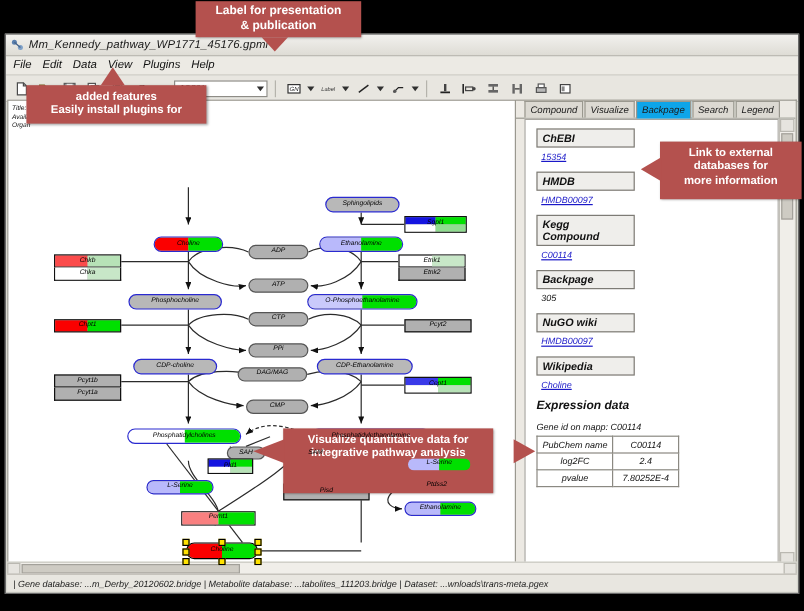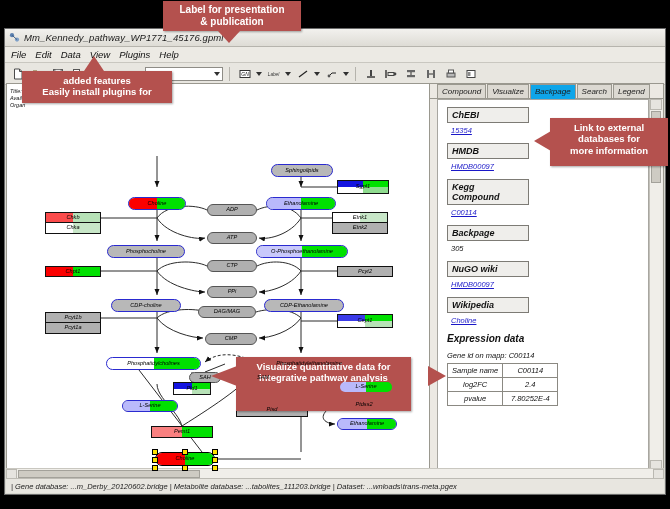--- a/index.html
+++ b/index.html
@@ -513,21 +513,21 @@
 
             <div class="dbhead">Wikipedia</div>
             <a class="dblink" href="#">Choline</a>
 
             <div class="exprhead">Expression data</div>
             <div class="geneid">Gene id on mapp: C00114</div>
 
             <table class="expr">
               <tbody>
                   <tr>
-                <td>Sample name</td>
+                <td>PubChem name</td>
                 <td>C00114</td>
               </tr>
               <tr>
                 <td>log2FC</td>
                 <td>2.4</td>
               </tr>
               <tr>
                 <td>pvalue</td>
                 <td>7.80252E-4</td>
               </tr>

